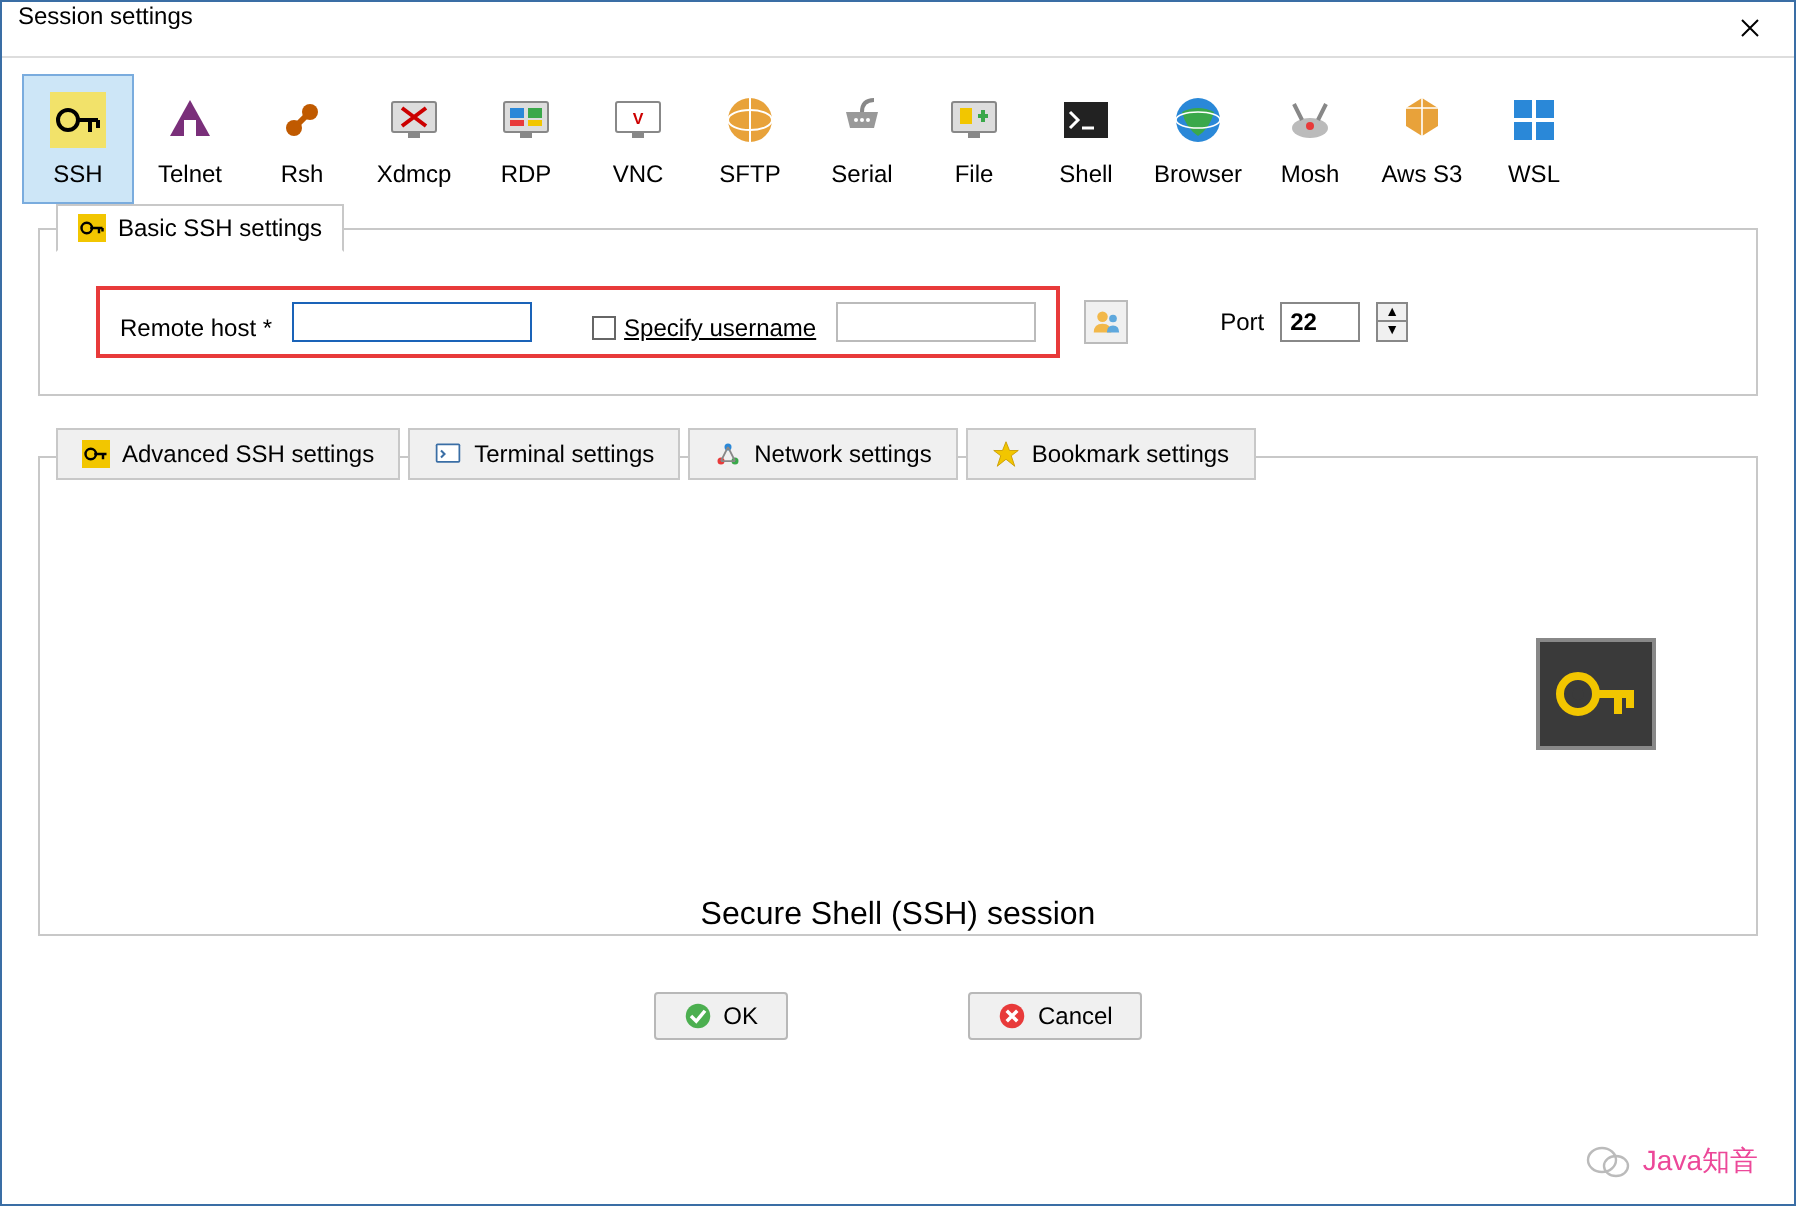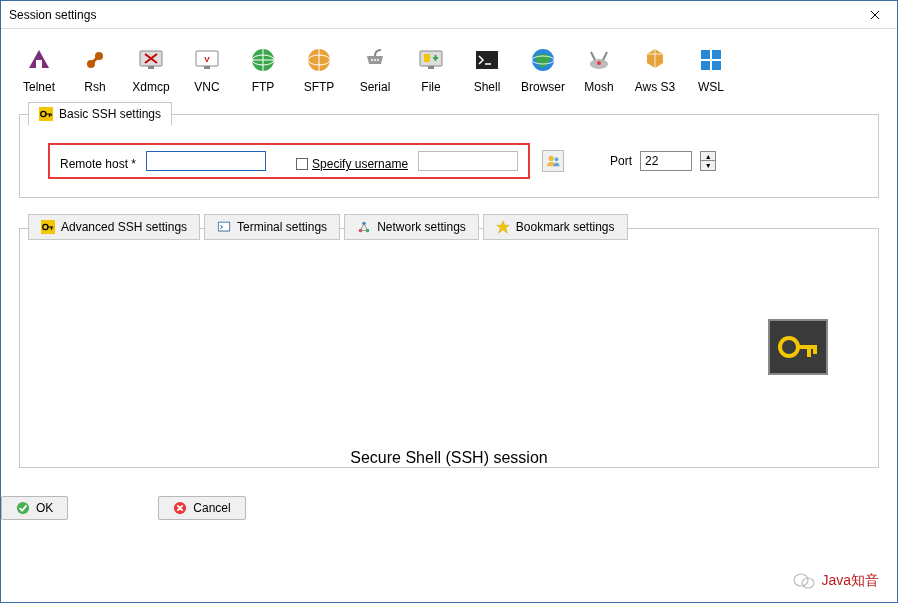--- a/index.html
+++ b/index.html
@@ -1,18 +1,18 @@
 <!DOCTYPE html>
 <html><head>
 <meta charset="utf-8">
 <style>
 * { box-sizing: border-box; margin: 0; padding: 0; }
 body { font-family: "Segoe UI", Tahoma, sans-serif; font-size: 12px; color: #000; background: #fff; width: 898px; height: 603px; overflow: hidden; }
 .window { border: 1px solid #3a6ea5; width: 898px; height: 603px; display: flex; flex-direction: column; background: #fff; }
-.titlebar { height: 28px; display: flex; align-items: center; justify-content: space-between; padding: 0 2px 0 8px; background: #fff; border-bottom: 1px solid #ddd; }
+.titlebar { height: 28px; display: flex; justify-content: space-between; padding: 0 2px 0 8px; background: #fff; border-bottom: 1px solid #ddd; }
 .titlebar-close { width: 40px; height: 26px; display: flex; align-items: center; justify-content: center; cursor: pointer; }
 
 .protocols { display: flex; gap: 0; padding: 8px 10px 6px 10px; }
 .proto { width: 56px; height: 65px; display: flex; flex-direction: column; align-items: center; justify-content: center; gap: 6px; cursor: pointer; border: 1px solid transparent; }
 .proto.selected { background: #cde6f7; border: 1px solid #7aacde; }
 .proto .plabel { font-size: 12px; }
 .proto .picon { width: 28px; height: 28px; display: flex; align-items: center; justify-content: center; }
 
 .panel { border: 1px solid #c8c8c8; margin: 6px 18px 0 18px; position: relative; }
 .tab-hdr { position: absolute; top: -13px; left: 8px; display: flex; }
@@ -21,53 +21,63 @@
 
 .basic-body { padding: 28px 20px 18px 28px; display: flex; align-items: center; gap: 6px; }
 .redbox { border: 2px solid #e83a3a; padding: 6px 10px; display: flex; align-items: flex-end; gap: 10px; }
 .lbl { font-size: 12px; }
 .txtinput { border: 1px solid #1a63b8; height: 20px; width: 120px; padding: 0 4px; font-size: 12px; }
 .txtinput.user { border: 1px solid #bbb; background: #fff; width: 100px; }
 .chk { display: flex; align-items: center; gap: 4px; margin-left: 20px; text-decoration: underline; }
 .chkbox { width: 12px; height: 12px; border: 1px solid #666; display: inline-block; }
 .userbtn { width: 22px; height: 22px; border: 1px solid #bbb; background: #f0f0f0; display: flex; align-items: center; justify-content: center; cursor: pointer; margin-left: 6px; }
 .portgrp { display: flex; align-items: center; gap: 8px; margin-left: 40px; }
-.portinput { border: 1px solid #888; height: 20px; width: 52px; padding: 0 4px; font-size: 12px; }
+.portinput { border: 1px solid #888; height: 20px; width: 40px; padding: 0 4px; font-size: 12px; font-weight: bold; }
 .stepper { display: flex; flex-direction: column; border: 1px solid #888; }
 .stepbtn { width: 14px; height: 9px; background: #f0f0f0; display: flex; align-items: center; justify-content: center; font-size: 7px; cursor: pointer; line-height: 1; }
 .stepbtn:first-child { border-bottom: 1px solid #888; }
 
 .panel2 { border: 1px solid #c8c8c8; margin: 30px 18px 0 18px; position: relative; height: 240px; }
 .tabs2 { position: absolute; top: -15px; left: 8px; display: flex; gap: 4px; }
 .tab2 { background: #f0f0f0; border: 1px solid #c8c8c8; padding: 5px 12px; display: flex; align-items: center; gap: 6px; font-size: 12px; cursor: pointer; }
 .body2 { height: 100%; display: flex; align-items: flex-end; justify-content: center; position: relative; }
 .session-title { font-size: 16px; }
 .bigkey { position: absolute; right: 50px; top: 90px; width: 60px; height: 56px; background: #3a3a3a; border: 2px solid #888; display: flex; align-items: center; justify-content: center; }
 
-.btnrow { display: flex; gap: 90px; margin-top: 28px; }
+.btnrow { display: flex; justify-content: center; gap: 90px; margin-top: 28px; }
 .btn { border: 1px solid #b8b8b8; background: #f0f0f0; padding: 4px 14px; display: flex; align-items: center; gap: 6px; cursor: pointer; border-radius: 2px; }
 .btnicon { width: 14px; height: 14px; display: flex; align-items: center; justify-content: center; }
 
-.watermark { position: absolute; right: 18px; bottom: 12px; display: flex; align-items: center; gap: 6px; color: #b91c1c; font-size: 14px; }
+.watermark { position: absolute; right: 18px; bottom: 12px; display: flex; align-items: center; gap: 6px; color: #ec4899; font-size: 14px; }
 .lowerarea { position: relative; flex: 1; }
 </style>
 </head>
 <body>
 
 <div class="window">
   <div class="titlebar">
     <span>Session settings</span>
     <div class="titlebar-close">
       <svg width="10" height="10" viewBox="0 0 10 10">
           <path d="M1 1 L9 9 M9 1 L1 9" stroke="#000" stroke-width="1"></path>
         </svg>
     </div>
   </div>
 
   <div class="protocols" id="protocols">
+      <div class="proto selected">
+        <div class="picon">
+          <svg width="28" height="28" viewBox="0 0 28 28">
+            <rect width="28" height="28" fill="#f2e26a"></rect>
+            <circle cx="9" cy="14" r="5" fill="none" stroke="#000" stroke-width="2"></circle>
+            <path d="M13 14 L24 14 M20 14 L20 20 M24 14 L24 18" stroke="#000" stroke-width="2"></path>
+          </svg>
+        </div>
+        <div class="plabel">SSH</div>
+      </div>
       <div class="proto">
         <div class="picon">
           <svg width="28" height="28" viewBox="0 0 28 28">
             <path d="M4 22 L14 4 L24 22 Z" fill="#7a2f7a"></path>
             <rect x="11" y="14" width="6" height="8" fill="#fff"></rect>
           </svg>
         </div>
         <div class="plabel">Telnet</div>
       </div>
       <div class="proto">
@@ -86,36 +96,39 @@
             <rect x="3" y="5" width="22" height="15" rx="1" fill="#ddd" stroke="#888"></rect>
             <path d="M8 8 L20 17 M20 8 L8 17" stroke="#c00" stroke-width="2"></path>
             <rect x="11" y="20" width="6" height="3" fill="#888"></rect>
           </svg>
         </div>
         <div class="plabel">Xdmcp</div>
       </div>
       <div class="proto">
         <div class="picon">
           <svg width="28" height="28" viewBox="0 0 28 28">
+            <rect x="3" y="5" width="22" height="15" rx="1" fill="#ddd" stroke="#888"></rect>
+            <rect x="6" y="8" width="7" height="5" fill="#2a88d8"></rect>
+            <rect x="15" y="8" width="7" height="5" fill="#3aa84a"></rect>
+            <rect x="6" y="14" width="7" height="3" fill="#e83a3a"></rect>
+            <rect x="15" y="14" width="7" height="3" fill="#f2c600"></rect>
+            <rect x="11" y="20" width="6" height="3" fill="#888"></rect>
+          </svg>
+        </div>
+        <div class="plabel">RDP</div>
+      </div>
+      <div class="proto">
+        <div class="picon">
+          <svg width="28" height="28" viewBox="0 0 28 28">
             <rect x="3" y="5" width="22" height="15" rx="1" fill="#fff" stroke="#888"></rect>
             <text x="14" y="16" font-size="8" text-anchor="middle" fill="#c00" font-weight="bold">V</text>
             <rect x="11" y="20" width="6" height="3" fill="#888"></rect>
           </svg>
         </div>
         <div class="plabel">VNC</div>
-      </div>
-      <div class="proto">
-        <div class="picon">
-          <svg width="28" height="28" viewBox="0 0 28 28">
-            <circle cx="14" cy="14" r="11" fill="#3aa84a"></circle>
-            <ellipse cx="14" cy="14" rx="11" ry="5" fill="none" stroke="#fff" stroke-width="1"></ellipse>
-            <path d="M14 3 L14 25 M3 14 L25 14" stroke="#fff" stroke-width="1"></path>
-          </svg>
-        </div>
-        <div class="plabel">FTP</div>
       </div>
       <div class="proto">
         <div class="picon">
           <svg width="28" height="28" viewBox="0 0 28 28">
             <circle cx="14" cy="14" r="11" fill="#e8a23a"></circle>
             <ellipse cx="14" cy="14" rx="11" ry="5" fill="none" stroke="#fff" stroke-width="1"></ellipse>
             <path d="M14 3 L14 25" stroke="#fff" stroke-width="1"></path>
           </svg>
         </div>
         <div class="plabel">SFTP</div>

